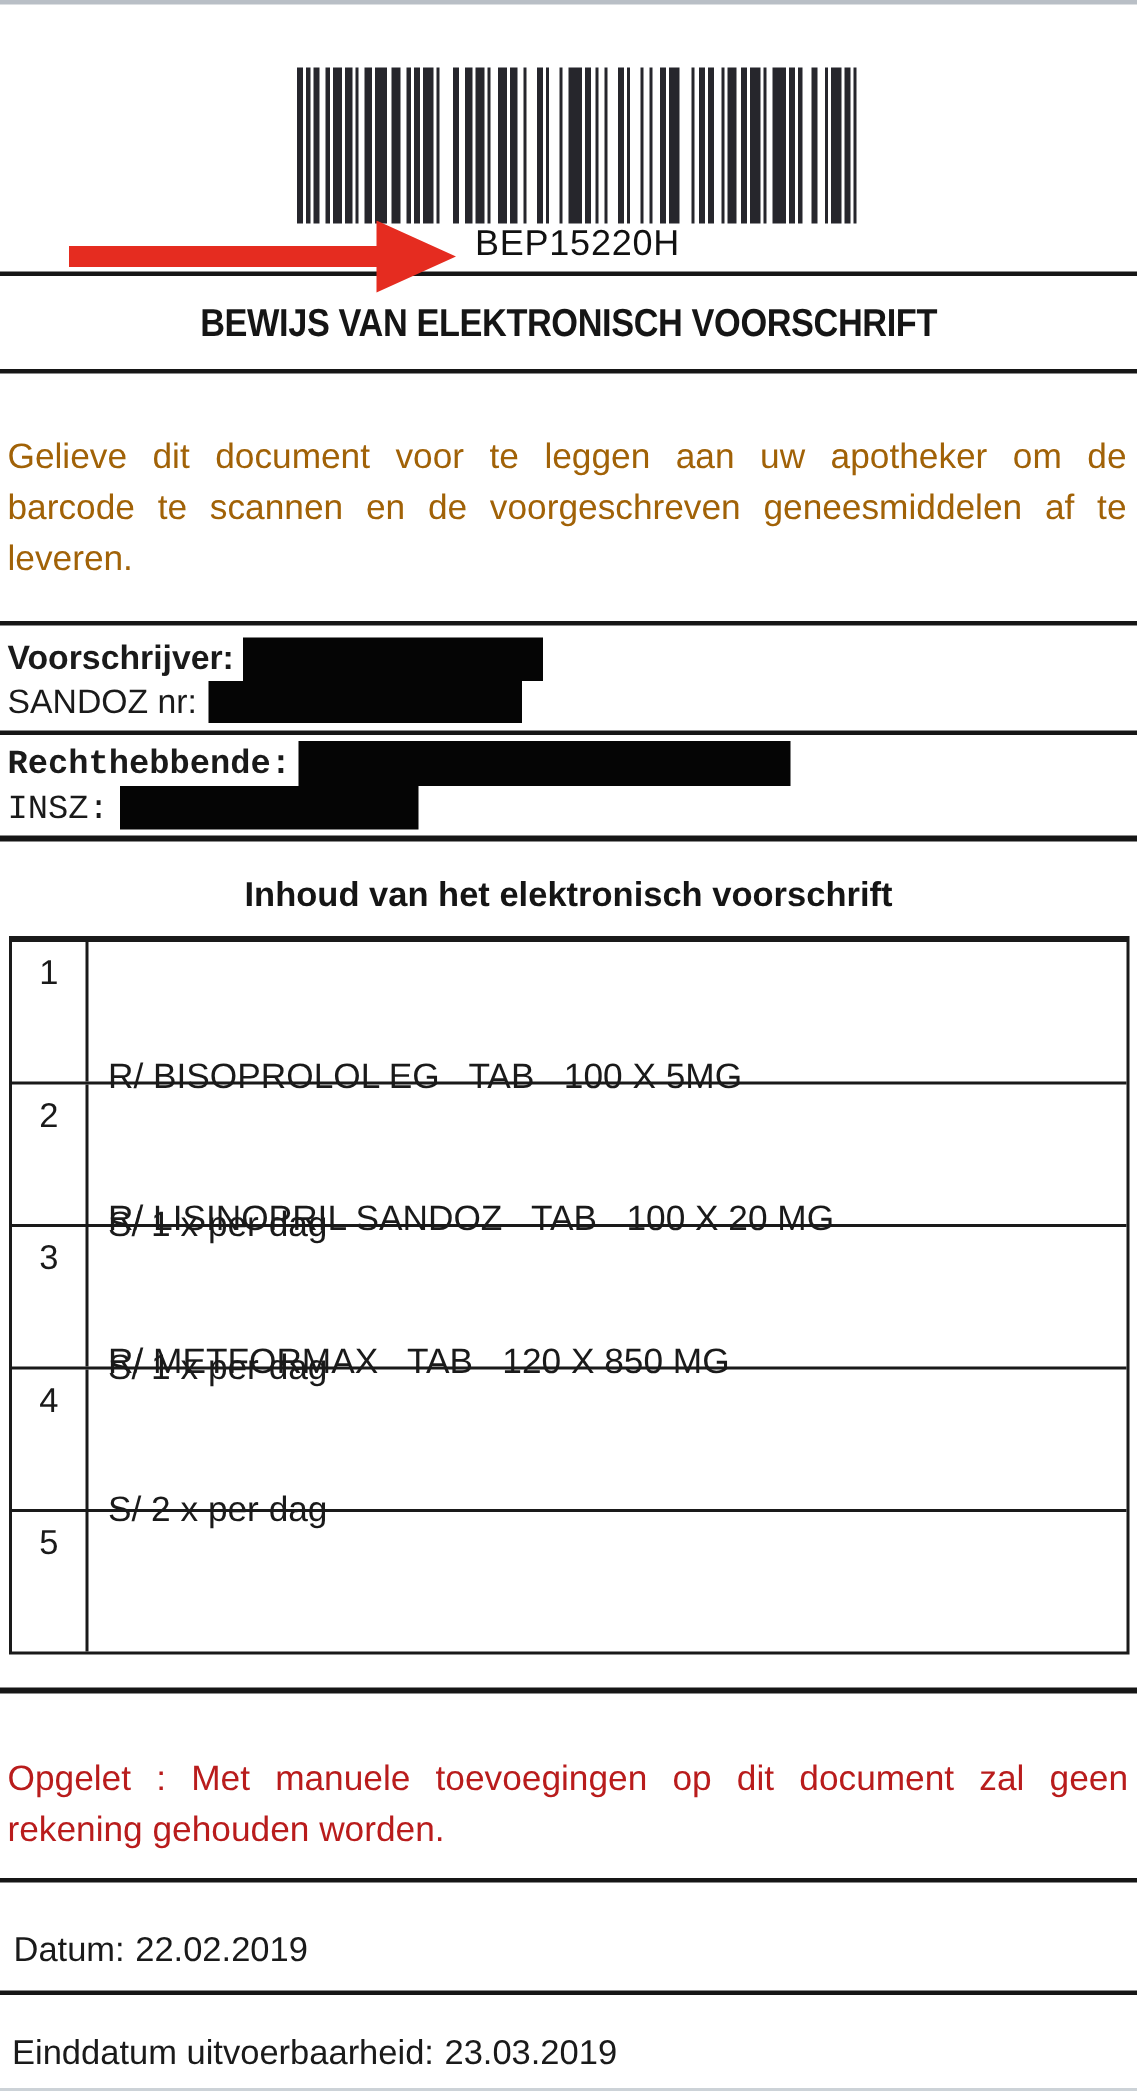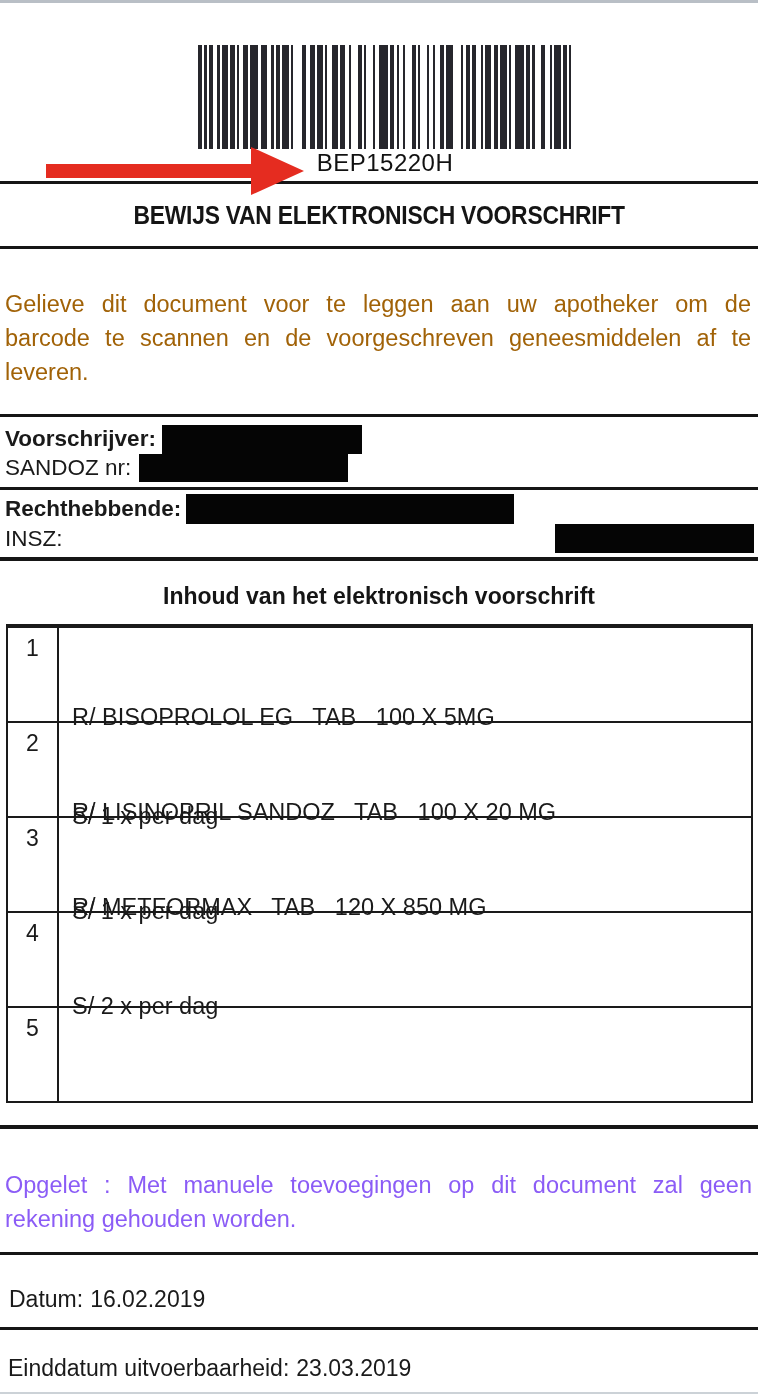--- a/index.html
+++ b/index.html
@@ -48,22 +48,22 @@
   
   .party-block { padding:7px 0 5px 5px; }
   .party-row   { display:flex; align-items:center; }
   .bold-label  { font-weight:bold; font-size:22.5px; }
   .plain-label { font-size:22.5px; }
   .redaction   { background:#050505; }
   .bar-presc { width:200px; height:29px; margin-left:6px; }
   .bar-riziv { width:209px; height:28px; margin-left:8px; }
   .bar-benef { width:328px; height:30px; margin-left:5px; }
   .bar-insz  { width:199px; height:29px; margin-left:7px; }
-  .row-h30 { height:30px; } .row-h28 { height:28px; } .row-h31 { height:31px; } .row-h29 { height:29px;justify-content:space-between; }
-  .benef-block { padding:3px 4px 4px 5px; }
+  .row-h30 { height:30px; } .row-h28 { height:28px; } .row-h31 { height:31px; } .row-h29 { height:29px; }
+  .benef-block { padding:3px 4px 4px 5px;font-family:Liberation Mono, monospace; }
 
   
   .section-heading {
     padding:22px 0 14px 0; text-align:center;
     font-weight:bold; font-size:23px; color:#151515;
   }
   .rx-table {
     margin:0 5px 0 6px;
     border:2px solid #1a1a1a; border-top-width:4px;
   }
@@ -71,21 +71,21 @@
   .rx-row:last-child { border-bottom:none; }
   .rx-num {
     width:49px; flex:0 0 49px; border-right:2px solid #1a1a1a;
     padding-top:7px; text-align:center; font-size:23px;
   }
   .rx-content { flex:1; padding:7px 0 0 13px; font-size:23.5px; line-height:33px; white-space:pre-wrap; }
 
   .table-gap { height:22px; }
 
   
-  .warning { padding:39px 6px 16px 5px; font-size:23.5px; line-height:34px; color:#8b5cf6; }
+  .warning { padding:39px 6px 16px 5px; font-size:23.5px; line-height:34px; color:#b91c1c; }
   .date-row    { padding:29px 0 13px 9px; font-size:23px; line-height:30px; }
   .enddate-row { padding:23px 0 0 8px;  font-size:23px; line-height:30px; }
   .date-value { margin-left:7px; }
 </style>
 </head>
 <body>
 
 <div class="page">
 
   <div class="topline"></div>
@@ -284,21 +284,21 @@
   <div class="rule4"></div>
 
   <div class="warning">
     <div class="jl">Opgelet : Met manuele toevoegingen op dit document zal geen</div>
     <div>rekening gehouden worden.</div>
   </div>
 
   <div class="rule"></div>
 
   <div class="date-row">
-    <span>Datum:</span><span class="date-value">16.02.2019</span>
+    <span>Datum:</span><span class="date-value">22.02.2019</span>
   </div>
 
   <div class="rule"></div>
 
   <div class="enddate-row">
     <span>Einddatum uitvoerbaarheid:</span><span class="date-value">23.03.2019</span>
   </div>
 
   <div class="bottomline"></div>
 

